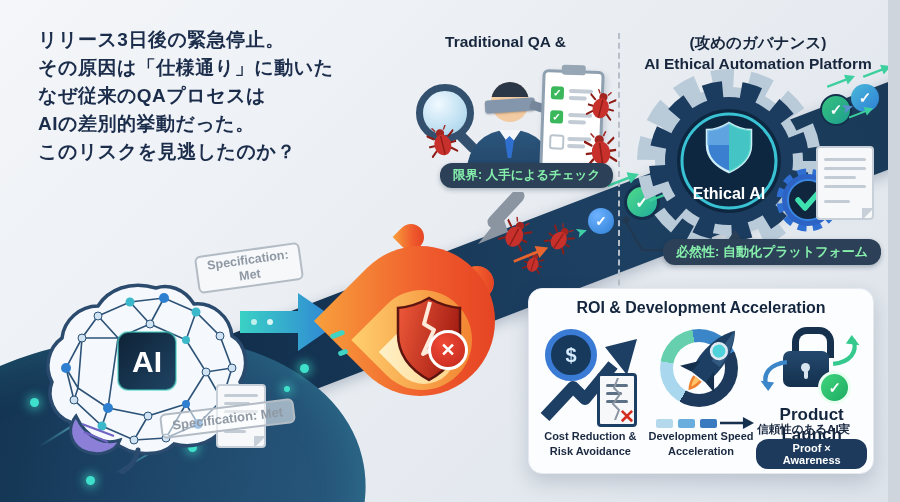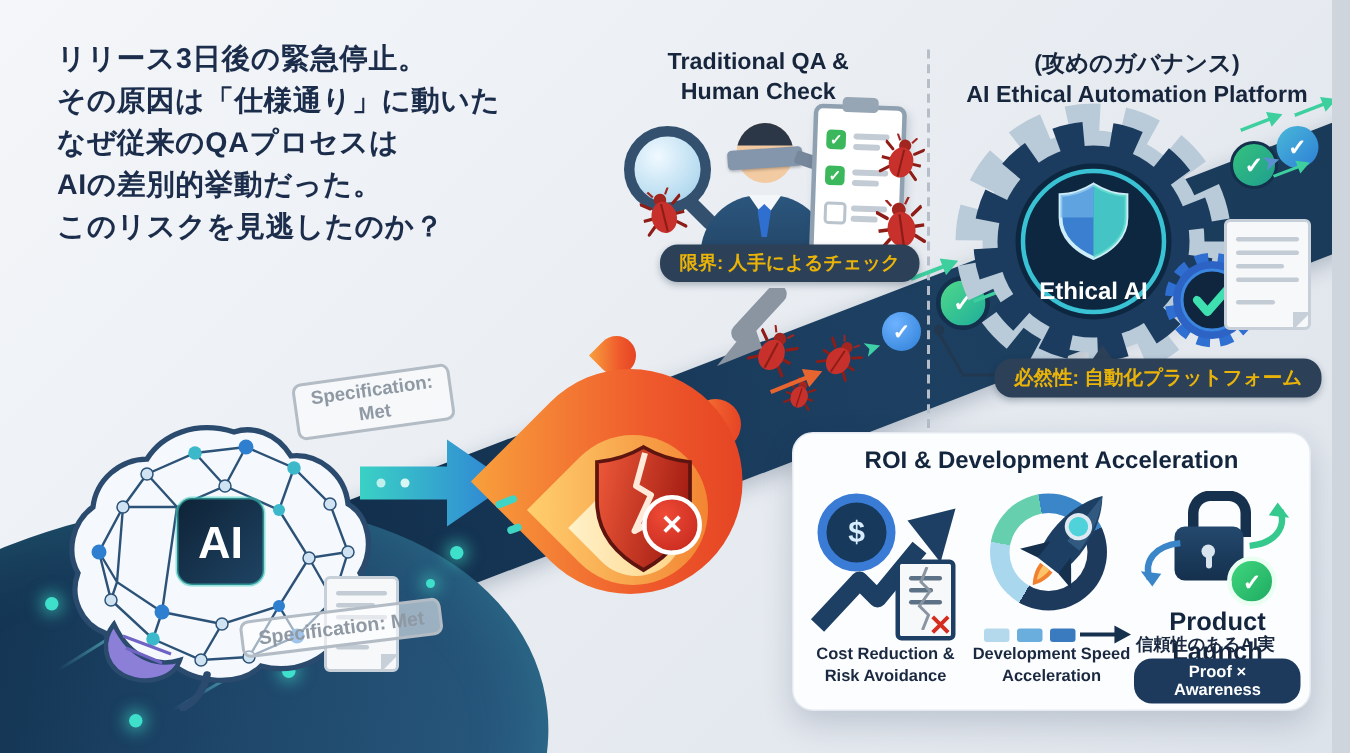--- a/index.html
+++ b/index.html
@@ -28,21 +28,21 @@
   .trail{height:2px;background:linear-gradient(90deg,rgba(110,220,230,0),rgba(110,220,230,.8));border-radius:2px;}
   
   .divider{left:618px;top:33px;height:272px;border-left:2px dashed #b6bec9;}
   
   .headline{left:38px;top:26px;font-size:19px;font-weight:bold;color:#1b2d4b;line-height:28px;letter-spacing:.5px;}
   .sec-title{font-weight:bold;color:#17263c;text-align:center;}
   .qa-title{left:413px;top:32px;width:185px;font-size:15.5px;line-height:20px;}
   .plat-title{left:625px;top:32px;width:266px;font-size:15.5px;line-height:21px;}
   .left-title{left:50px;top:207px;width:245px;font-size:16px;line-height:21px;color:#1c2a3c;}
   
-  .pillbadge{background:#2c4158;color:#eab308;font-size:12.5px;font-weight:bold;
+  .pillbadge{background:#2c4158;color:#86efac;font-size:12.5px;font-weight:bold;
     padding:4px 13px;border-radius:12px;white-space:nowrap;box-shadow:0 2px 5px rgba(20,40,60,.3);}
   .stamp{border:2px solid #b3bbc4;border-radius:6px;color:#8f99a4;font-weight:bold;
     background:rgba(255,255,255,.55);text-align:center;}
   
   .doc{background:#f6f8fa;border:2px solid #c7d0d8;border-radius:4px;}
   .doc .ln{position:absolute;left:6px;right:6px;height:3px;background:#c3ccd4;border-radius:2px;}
   .fold{position:absolute;right:-2px;bottom:-2px;width:0;height:0;
     border-left:12px solid #c7d0d8;border-bottom:12px solid transparent;}
   
   .fl{transform:rotate(-45deg);border-radius:0 50% 50% 50%;}
@@ -272,21 +272,20 @@
   <svg class="abs" style="left:862px;top:66px;color:#3ecf9f;transform:rotate(-21deg)" width="30" height="11">
       <use href="#tarrow"></use>
     </svg>
   <svg class="abs" style="left:848px;top:108px;color:#3ecf9f;transform:rotate(-21deg)" width="26" height="10">
       <use href="#tarrow"></use>
     </svg>
   <span class="abs chev" style="left:842px;top:100px;color:#5a8fd0">➤</span>
 
   <div class="abs sec-title qa-title">
     <div>Traditional QA &amp;</div>
-    <div>Human Check</div>
   </div>
 
   <div class="abs" style="left:416px;top:84px;width:66px;height:72px">
     <div class="abs lens"></div>
     <div class="abs lens-handle" style="left:46px;top:44px"></div>
   </div>
 
   <div class="abs" style="left:462px;top:80px;width:96px;height:90px">
     <div class="abs head" style="left:29px;top:2px">
         <div class="hair"></div>

